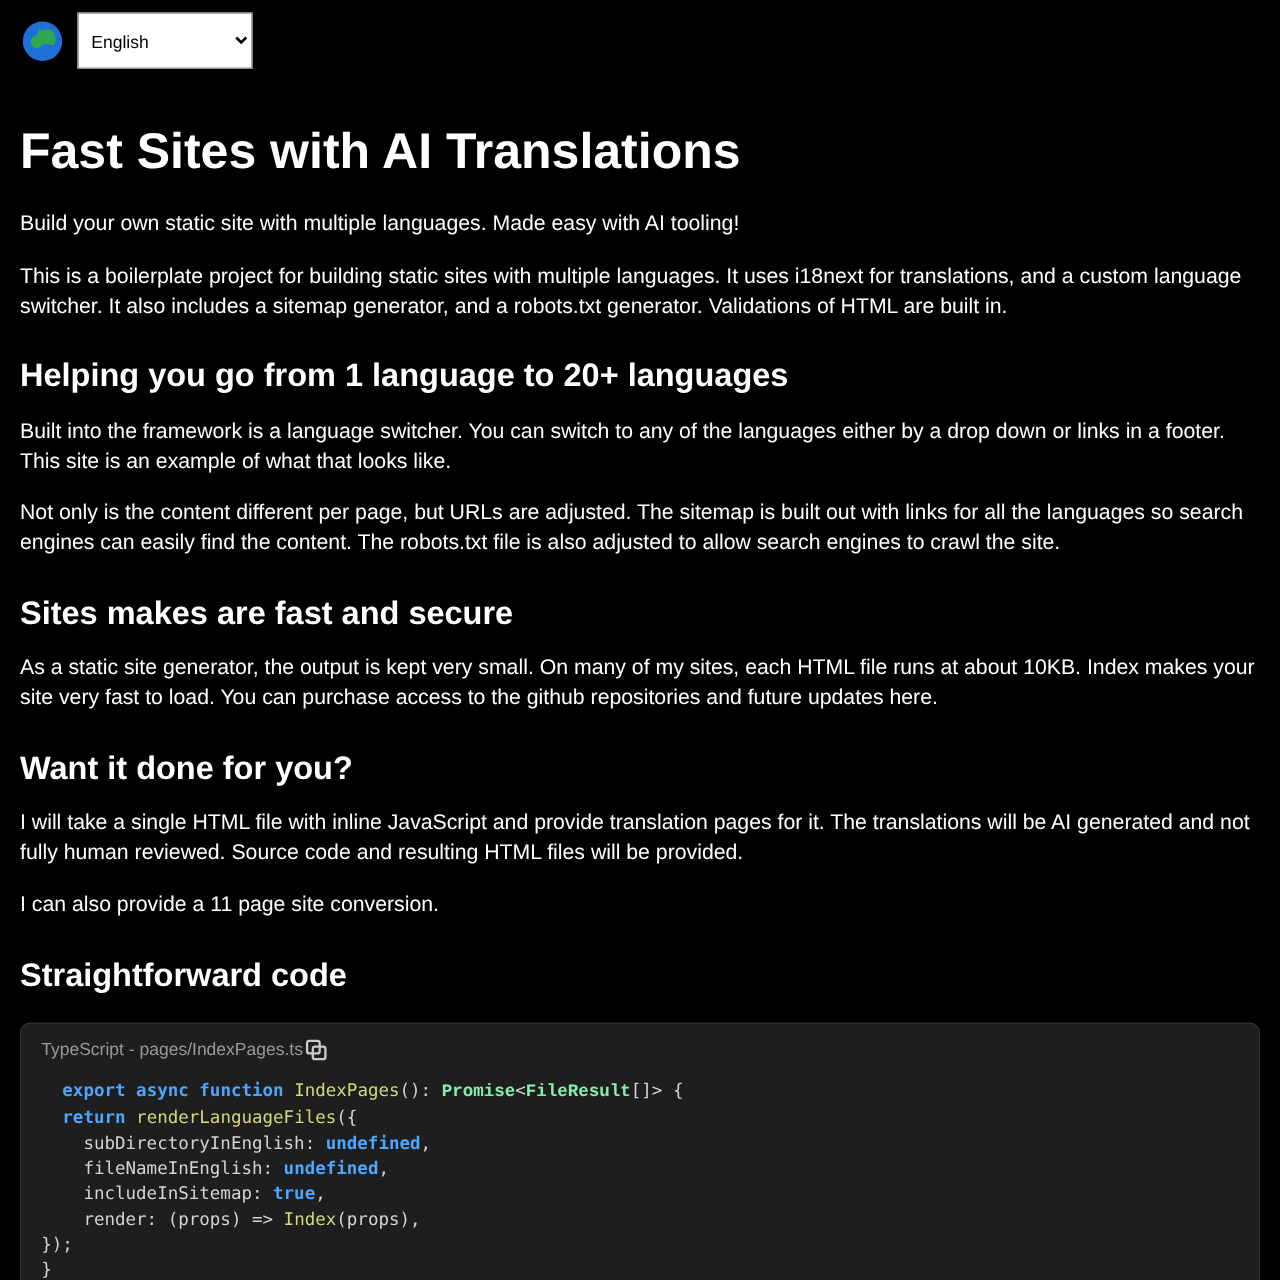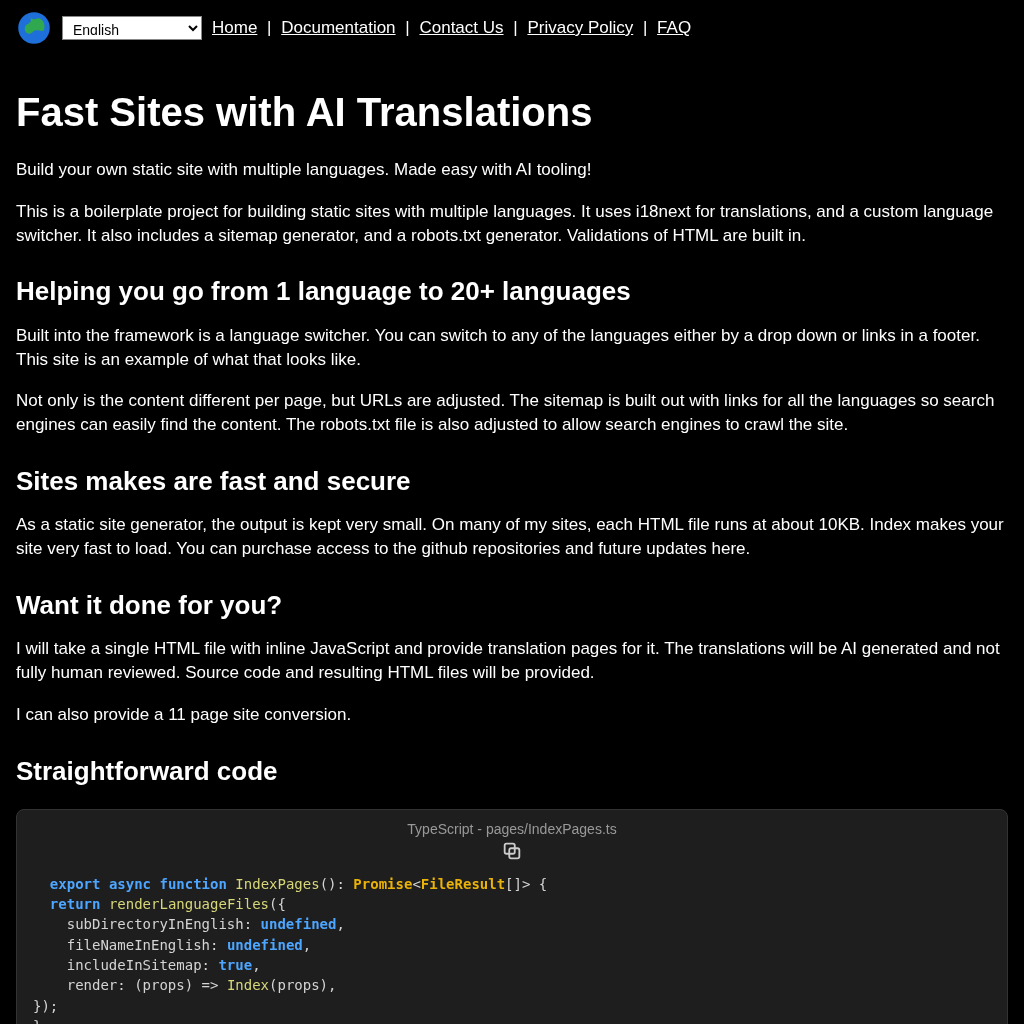--- a/index.html
+++ b/index.html
@@ -22,21 +22,21 @@
   .globe {
     width: 36px; height: 36px;
     flex: 0 0 auto;
   }
   .lang-select {
     background: #fff;
     color: #000;
     font-size: 14px;
     padding: 4px 6px;
     border: 1px solid #888;
-    height: 24px;
+    height: 45px;
     min-width: 140px;
   }
   .nav { color: #fff; font-size: 17px; }
   .nav a {
     color: #fff;
     text-decoration: underline;
   }
   .nav .sep { padding: 0 5px; }
   h1 { font-size: 40px; font-weight: 800; margin: 28px 0 18px; }
   h2 { font-size: 26px; font-weight: 700; margin: 26px 0 14px; }
@@ -49,55 +49,51 @@
     margin-top: 20px;
     overflow: hidden;
   }
   .codeblock-head {
     display: flex;
     align-items: center;
     justify-content: flex-start;
     padding: 10px 16px 2px;
     color: #999;
     font-size: 14px;
-    flex-direction: column;
   }
   .copy-icon {
     width: 22px; height: 22px;
     cursor: pointer;
   }
   pre {
     margin: 0;
     padding: 10px 16px 16px;
     font-family: "Menlo", "Consolas", monospace;
     font-size: 14px;
     line-height: 1.45;
     white-space: pre;
     color: #d4d4d4;
   }
   .tok-kw   { color: #4da6ff; font-weight: bold; } 
   .tok-fn   { color: #d7d77a; font-weight: normal; } 
-  .tok-type { color: #eab308; font-weight: bold; } 
+  .tok-type { color: #86efac; font-weight: bold; font-family: Liberation Mono, monospace; } 
   .tok-lit  { color: #4da6ff; font-weight: bold; }                      */
   .tok-str  { color: #d7832e; }                     
 </style>
 </head>
 <body>
 
 <div class="topbar">
   <svg class="globe" viewBox="0 0 64 64">
     <circle cx="32" cy="32" r="28" fill="#1e6fd9"></circle>
     <path fill="#2fa84f" d="M18 12c6-2 10 2 8 8s-8 4-10 10 2 12 8 12 6-6 12-6 12 4 14-2 0-14-6-18-8 2-14 0-6-6-12-4z"></path>
   </svg>
   <select class="lang-select">
     <option>English</option>
   </select>
-  <span class="nav">
-    <a href="#">Home</a><span class="sep"> | </span><a href="#">Documentation</a><span class="sep"> | </span><a href="#">Contact Us</a><span class="sep"> | </span><a href="#">Privacy Policy</a><span class="sep"> | </span><a href="#">FAQ</a>
-  </span>
 </div>
 
 <h1>Fast Sites with AI Translations</h1>
 <p>Build your own static site with multiple languages. Made easy with AI tooling!</p>
 <p>This is a boilerplate project for building static sites with multiple languages. It uses i18next for translations, and a custom language switcher. It also includes a sitemap generator, and a robots.txt generator. Validations of HTML are built in.</p>
 
 <h2>Helping you go from 1 language to 20+ languages</h2>
 <p>Built into the framework is a language switcher. You can switch to any of the languages either by a drop down or links in a footer. This site is an example of what that looks like.</p>
 <p>Not only is the content different per page, but URLs are adjusted. The sitemap is built out with links for all the languages so search engines can easily find the content. The robots.txt file is also adjusted to allow search engines to crawl the site.</p>
 

